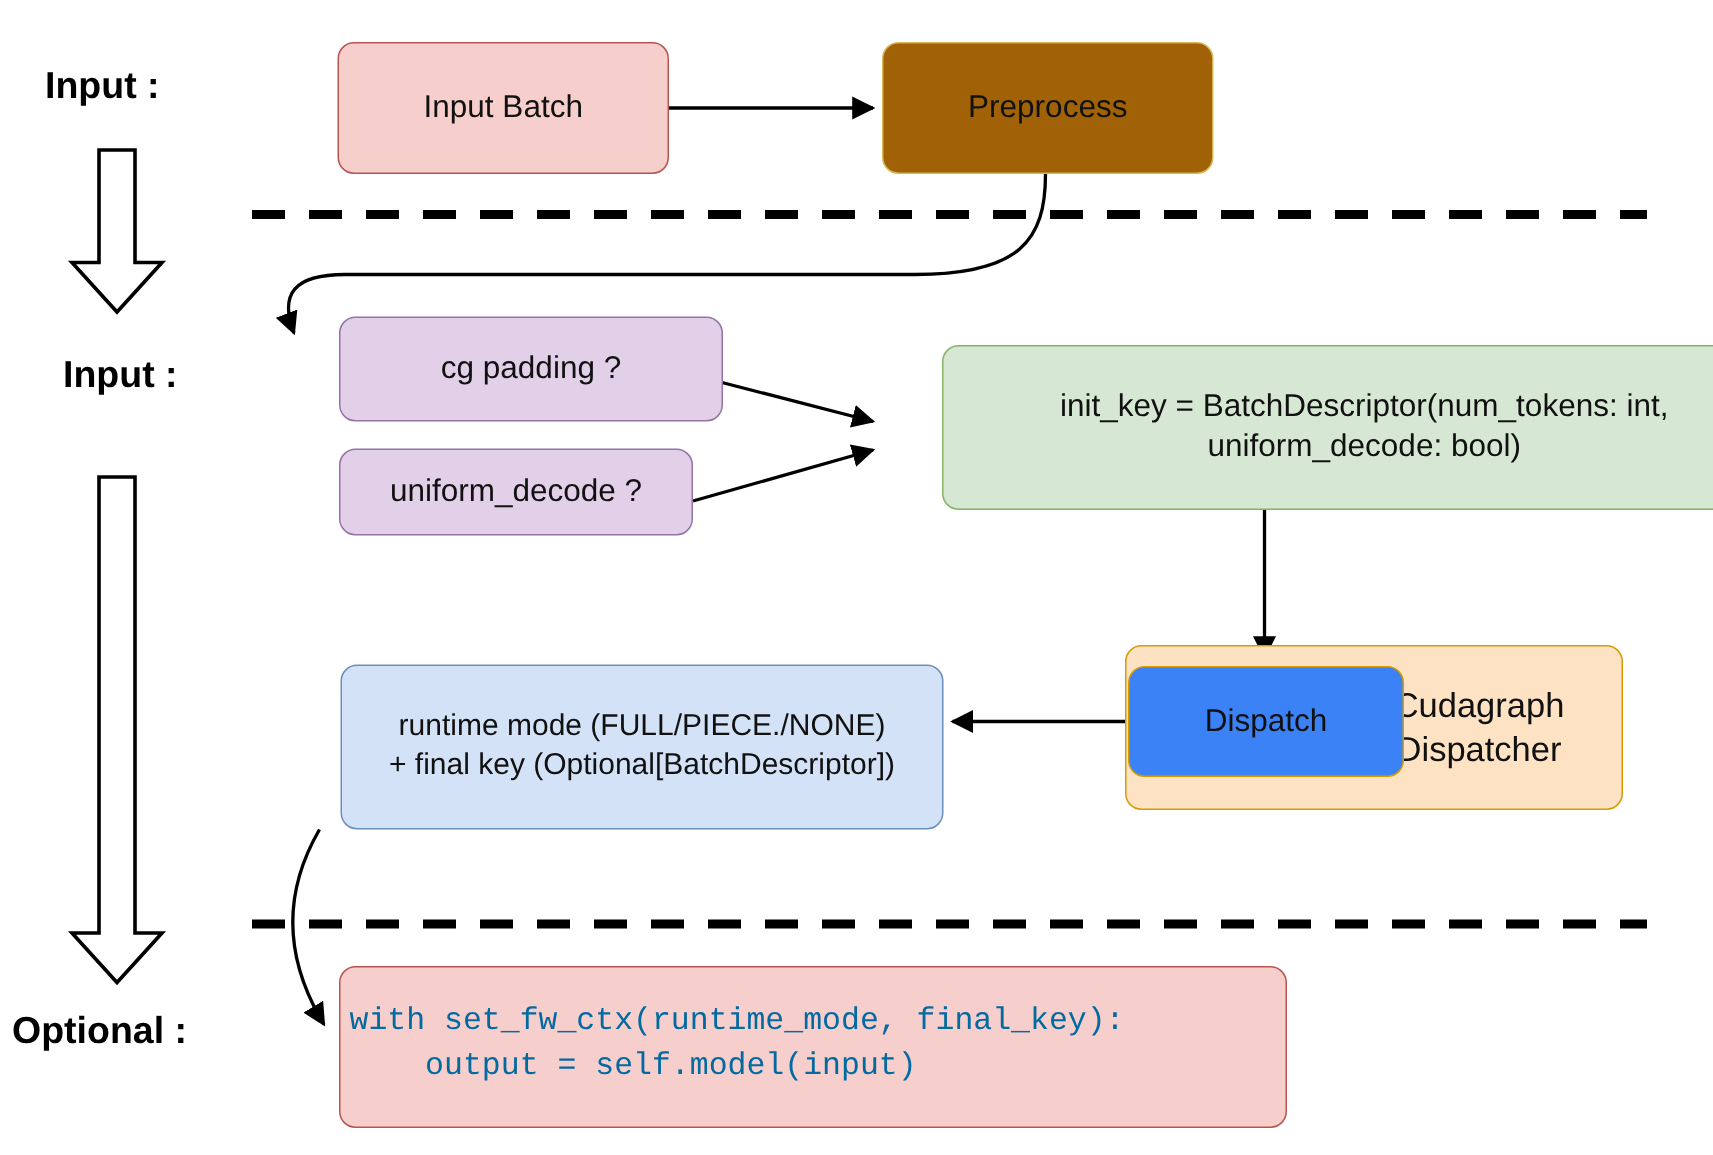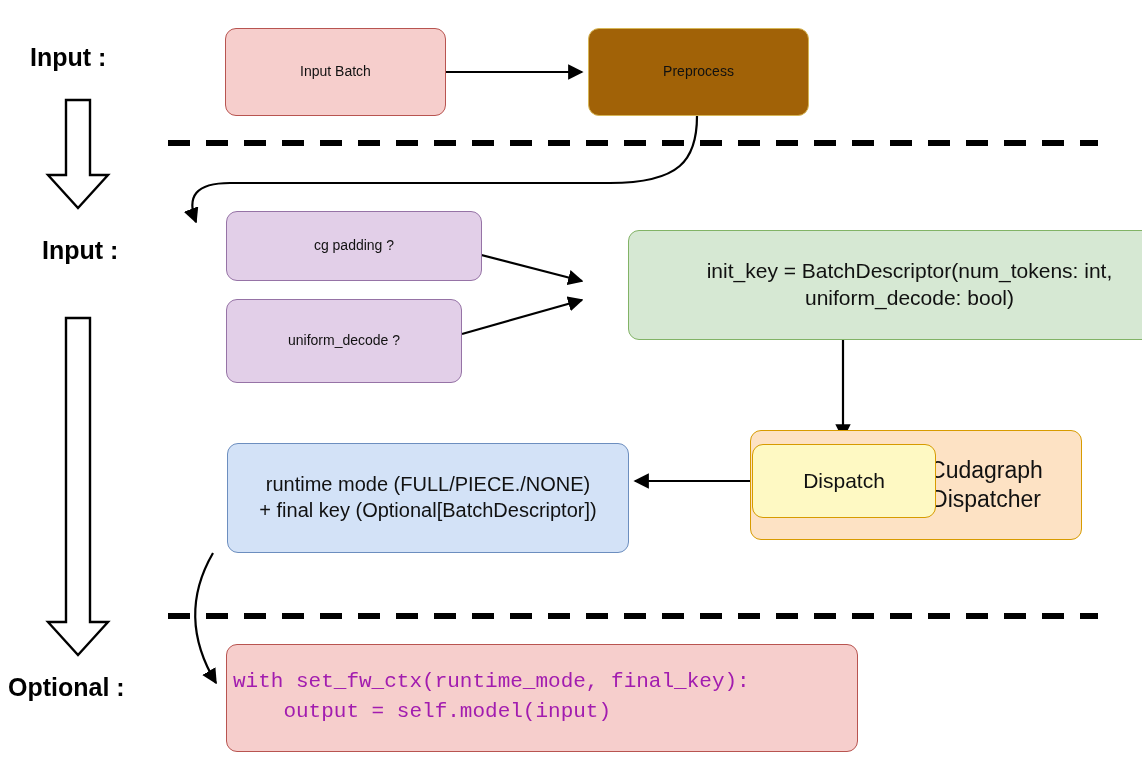--- a/index.html
+++ b/index.html
@@ -36,39 +36,39 @@
     position: absolute;
     box-sizing: border-box;
     display: flex;
     align-items: center;
     justify-content: center;
     text-align: center;
     border-radius: 11px;
     border-style: solid;
     border-width: 1.6px;
     font-family: "Liberation Sans", sans-serif;
-    font-size: 14px;
+    font-size: 21px;
     line-height: 1.28;
     color: #111111;
     white-space: pre-line;
   }
   .node-input-batch {
     left: 225px; top: 28px; width: 221px; height: 88px;
     background: #f6cecc; border-color: #b85450;
   }
   .node-preprocess {
     left: 588px; top: 28px; width: 221px; height: 88px;
     background: #a16207; border-color: #d6b656;
   }
   .node-cg-padding {
     left: 226px; top: 211px; width: 256px; height: 70px;
     background: #e2cfe8; border-color: #9673a6;
   }
   .node-uniform-decode {
-    left: 226px; top: 299px; width: 236px; height: 84px;
+    left: 226px; top: 299px; width: 236px; height: 58px;
     background: #e2cfe8; border-color: #9673a6;
   }
   .node-init-key {
     left: 588px; top: 230px; width: 563px; height: 110px;
     background: #d6e8d3; border-color: #82b366;
     font-size: 21px;
     margin-left: 40px;
   }
   .node-runtime-mode {
     left: 227px; top: 443px; width: 402px; height: 110px;
@@ -80,32 +80,32 @@
     background: #fde2c4; border-color: #d79b00;
     align-items: center; justify-content: flex-end;
     padding-right: 14px;
     font-size: 23px;
   }
   .node-cudagraph-dispatcher .cgd-text {
     width: 162px; text-align: center;
   }
   .node-dispatch {
     left: 752px; top: 444px; width: 184px; height: 74px;
-    background: #fef9c3; border-color: #d79b00;
+    background: #3b82f6; border-color: #d79b00;
     font-size: 21px;
   }
   .node-code {
     left: 226px; top: 644px; width: 632px; height: 108px;
     background: #f6cecc; border-color: #b85450;
     display: block;
     padding: 22px 0 0 6px;
     font-family: "Liberation Mono", monospace;
     font-size: 21px;
     line-height: 1.42;
-    color: #a21caf;
+    color: #0369a1;
     text-align: left;
     white-space: pre;
   }
 </style>
 </head>
 <body>
 
 <div id="canvas">
 
   <svg id="svg-layer" viewBox="0 0 1142 770" xmlns="http://www.w3.org/2000/svg">

